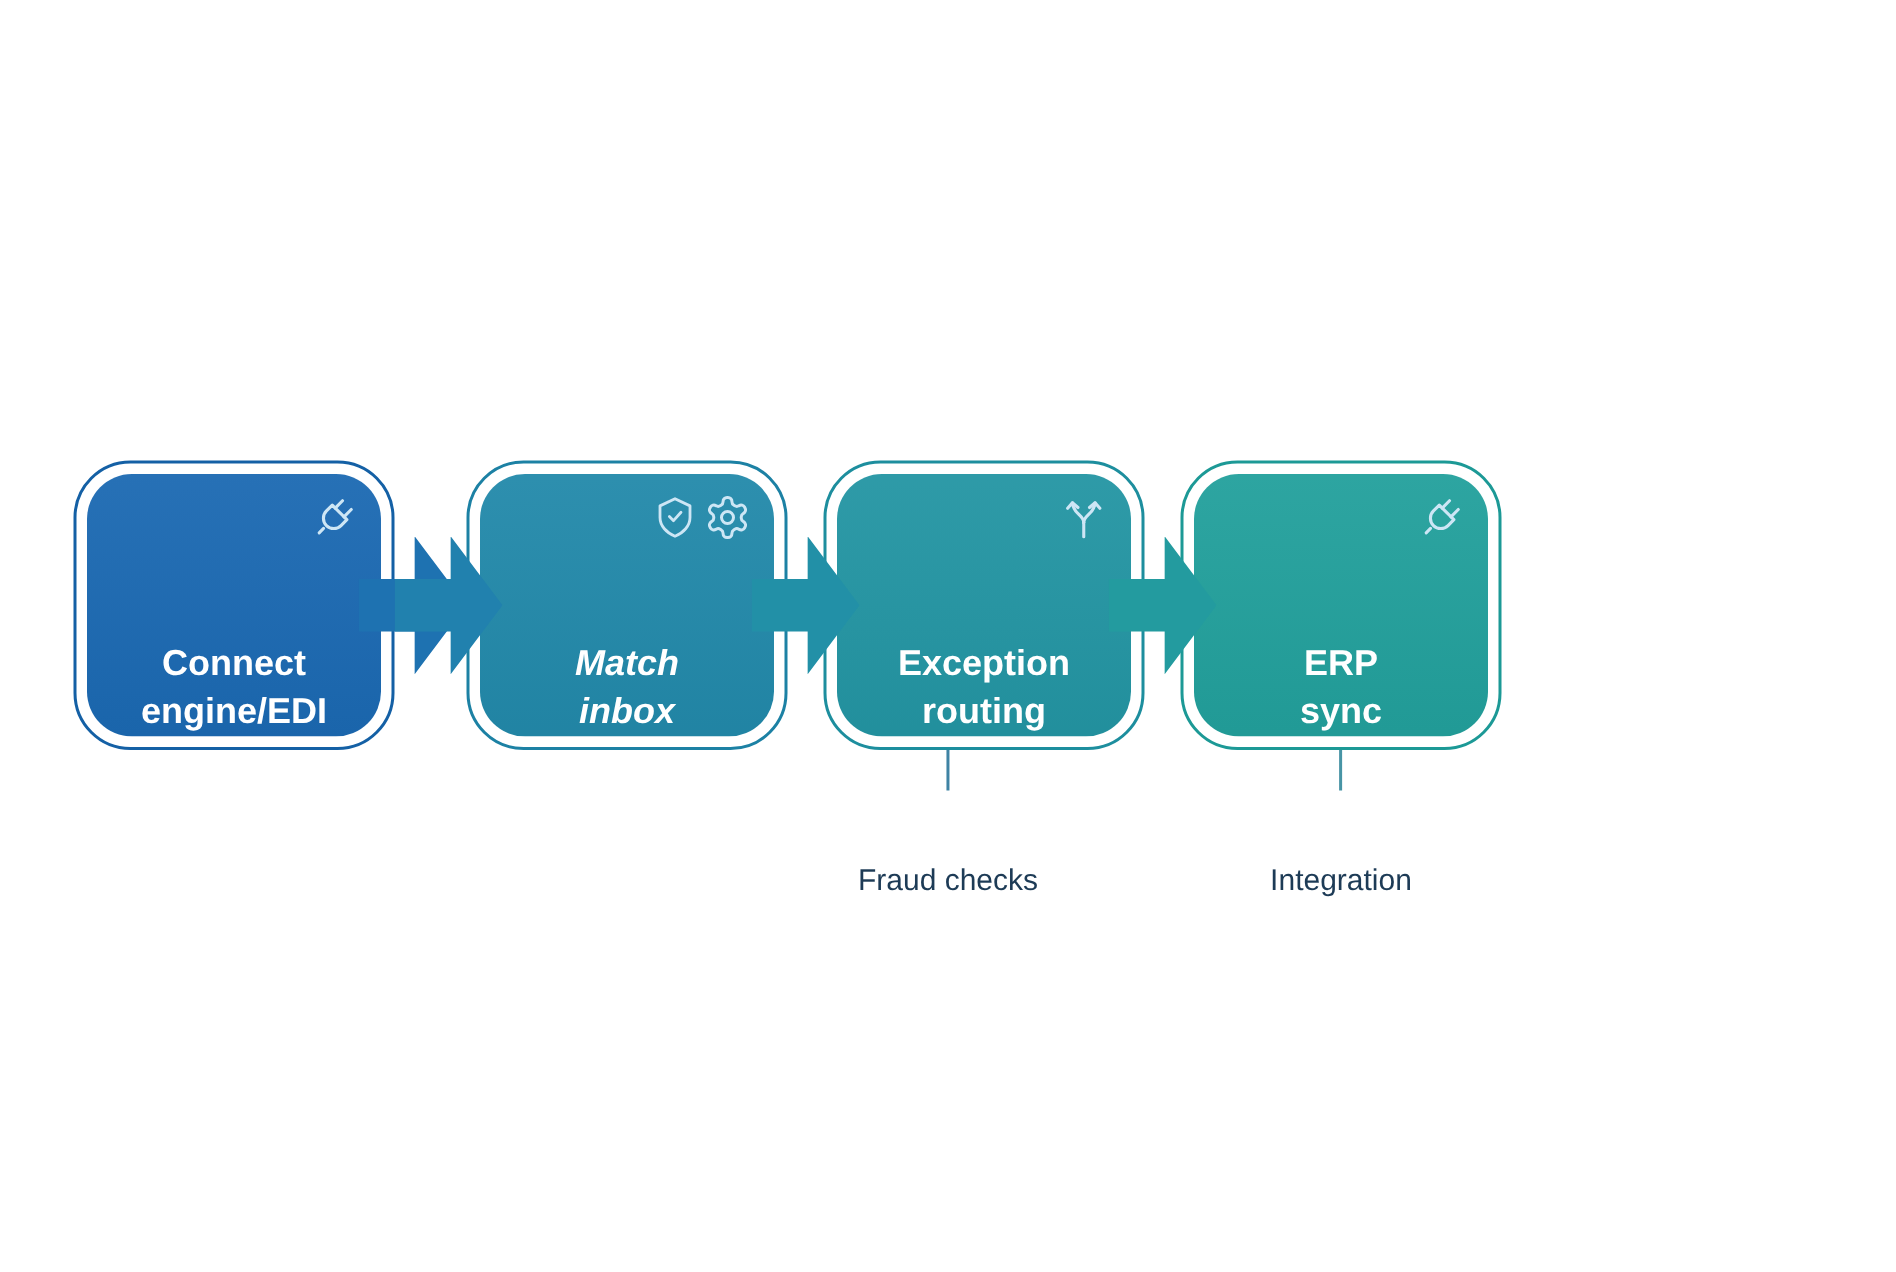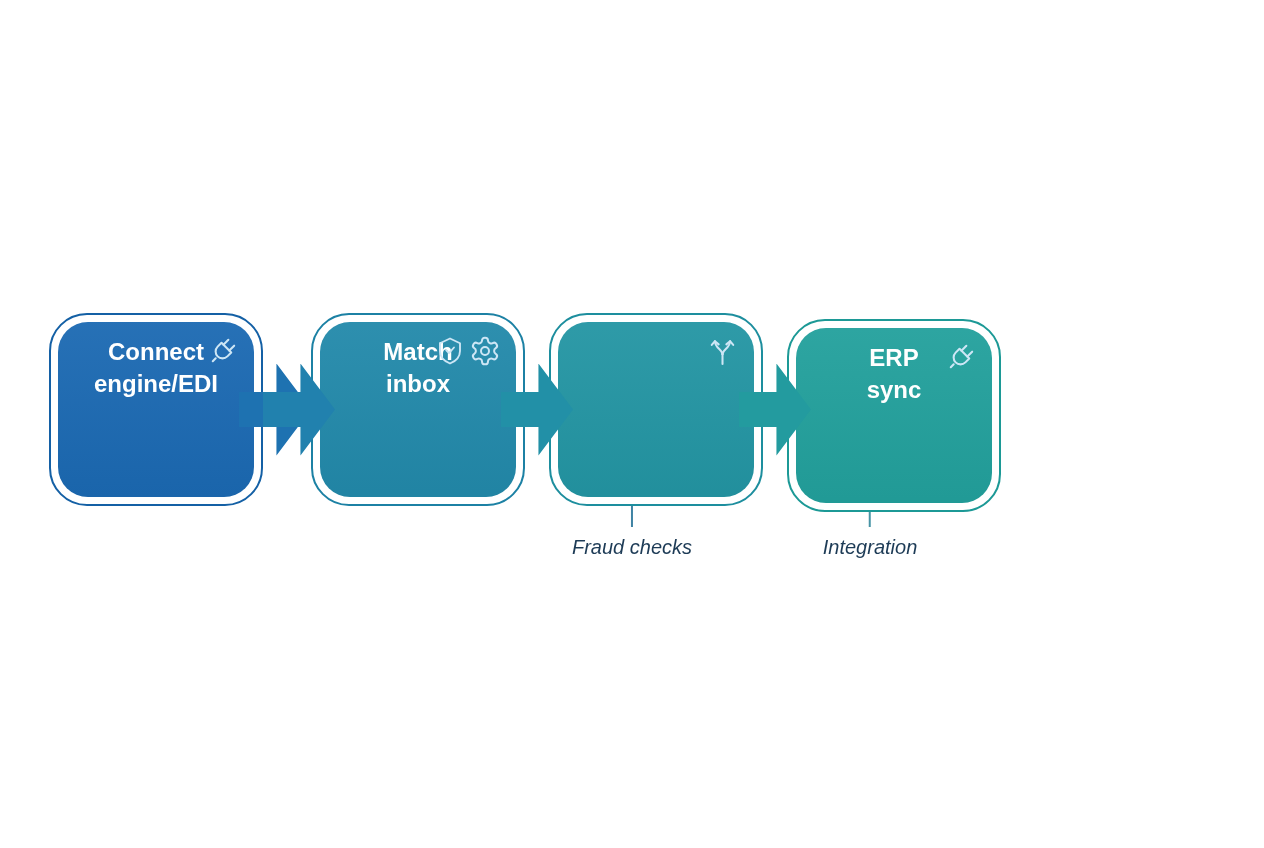--- a/index.html
+++ b/index.html
@@ -31,21 +31,21 @@
     box-sizing: border-box;
     position: relative;
     z-index: 1;
     flex: 0 0 auto;
   }
   .step-inner {
     width: 100%;
     height: 100%;
     border-radius: 30px;
     display: flex;
-    align-items: flex-start;
+    align-items: flex-end;
     justify-content: center;
     text-align: center;
     position: relative;
     background-image: linear-gradient(rgba(255,255,255,0.05), rgba(0,0,0,0.04));
   }
   .step-label {
     font-size: 24px;
     font-weight: bold;
     line-height: 1.33;
     padding-top: 14px;
@@ -80,25 +80,25 @@
     flex-direction: column;
     align-items: center;
   }
   .annotation-connector {
     width: 2px;
     height: 27px;
     margin-bottom: 9px;
   }
   .annotation-text {
     font-size: 20px;
-    font-style: italic;
     white-space: nowrap;
+    margin-top: 40px;
   }
   .annotation-fraud { left: 632px; }
-  .annotation-integration { left: 870px; }
+  .annotation-integration { left: 894px; }
 </style>
 </head>
 <body style="background: rgb(255, 255, 255);">
 
 <div class="flow">
 
   <div class="step" style="border-color: rgb(20, 96, 165);">
     <div class="step-inner" style="background-color: rgb(27, 105, 178); color: rgb(255, 255, 255);">
       <div class="step-icons" style="color: rgb(205, 230, 245);">
         <svg class="rot45" width="33" height="33" viewBox="0 0 24 24" fill="none" stroke="currentColor" stroke-width="1.5" stroke-linecap="round" stroke-linejoin="round">
@@ -114,21 +114,21 @@
       </div>
     </div>
   </div>
 
   <div class="arrow" style="background-color: rgb(30, 114, 177);"></div>
 
 
   <div class="arrow" style="background-color: rgb(33, 129, 174);"></div>
 
   <div class="step" style="border-color: rgb(28, 129, 164);">
-    <div class="step-inner" style="background-color: rgb(34, 137, 170); color: rgb(255, 255, 255);">
+    <div class="step-inner" style="background-color: rgb(34, 137, 170); color: rgb(255, 255, 255); font-style: italic;">
       <div class="step-icons" style="color: rgb(205, 230, 245);">
         <svg width="30" height="30" viewBox="0 0 24 24" fill="none" stroke="currentColor" stroke-width="1.5" stroke-linecap="round" stroke-linejoin="round">
           <path d="M12 22c4.5-1.8 8-5.5 8-10V5.8L12 2 4 5.8V12c0 4.5 3.5 8.2 8 10Z"></path>
           <path d="m9 11.5 2.2 2.2 4-4.5"></path>
         </svg>
         <svg width="32" height="32" viewBox="0 0 24 24" fill="none" stroke="currentColor" stroke-width="1.5" stroke-linecap="round" stroke-linejoin="round">
           <circle cx="12" cy="12" r="3"></circle>
           <path d="M12.22 2h-.44a2 2 0 0 0-2 2v.18a2 2 0 0 1-1 1.73l-.43.25a2 2 0 0 1-2 0l-.15-.08a2 2 0 0 0-2.73.73l-.22.38a2 2 0 0 0 .73 2.73l.15.1a2 2 0 0 1 1 1.72v.51a2 2 0 0 1-1 1.74l-.15.09a2 2 0 0 0-.73 2.73l.22.38a2 2 0 0 0 2.73.73l.15-.08a2 2 0 0 1 2 0l.43.25a2 2 0 0 1 1 1.73V20a2 2 0 0 0 2 2h.44a2 2 0 0 0 2-2v-.18a2 2 0 0 1 1-1.73l.43-.25a2 2 0 0 1 2 0l.15.08a2 2 0 0 0 2.73-.73l.22-.39a2 2 0 0 0-.73-2.73l-.15-.08a2 2 0 0 1-1-1.74v-.5a2 2 0 0 1 1-1.74l.15-.09a2 2 0 0 0 .73-2.73l-.22-.38a2 2 0 0 0-2.73-.73l-.15.08a2 2 0 0 1-2 0l-.43-.25a2 2 0 0 1-1-1.73V4a2 2 0 0 0-2-2z"></path>
         </svg>
       </div>
@@ -145,26 +145,30 @@
     <div class="step-inner" style="background-color: rgb(35, 149, 163); color: rgb(255, 255, 255);">
       <div class="step-icons" style="color: rgb(205, 230, 245);">
         <svg width="33" height="33" viewBox="0 0 24 24" fill="none" stroke="currentColor" stroke-width="1.5" stroke-linecap="round" stroke-linejoin="round">
           <path d="M12 21v-7"></path>
           <path d="M12 14c0-3.5-5.5-4.5-5.5-9.5"></path>
           <path d="M12 14c0-3.5 5.5-4.5 5.5-9.5"></path>
           <path d="m4.2 7.2 2.3-2.7 2.7 2.3"></path>
           <path d="m14.8 6.8 2.7-2.3 2.3 2.7"></path>
         </svg>
       </div>
+      <div class="step-label">
+        <span>Exception</span><br>
+        <span>routing</span>
+      </div>
     </div>
   </div>
 
   <div class="arrow" style="background-color: rgb(35, 155, 159);"></div>
 
-  <div class="step" style="border-color: rgb(28, 153, 150); margin-top: 12px;">
+  <div class="step" style="border-color: rgb(28, 153, 150);">
     <div class="step-inner" style="background-color: rgb(34, 160, 156); color: rgb(255, 255, 255);">
       <div class="step-icons" style="color: rgb(205, 230, 245);">
         <svg class="rot45" width="33" height="33" viewBox="0 0 24 24" fill="none" stroke="currentColor" stroke-width="1.5" stroke-linecap="round" stroke-linejoin="round">
           <path d="M12 22v-3"></path>
             <path d="M9 8V3"></path>
             <path d="M15 8V3"></path>
           <path d="M7 8h10v4a5 5 0 0 1-5 5 5 5 0 0 1-5-5Z"></path>
         </svg>
       </div>
       <div class="step-label">

